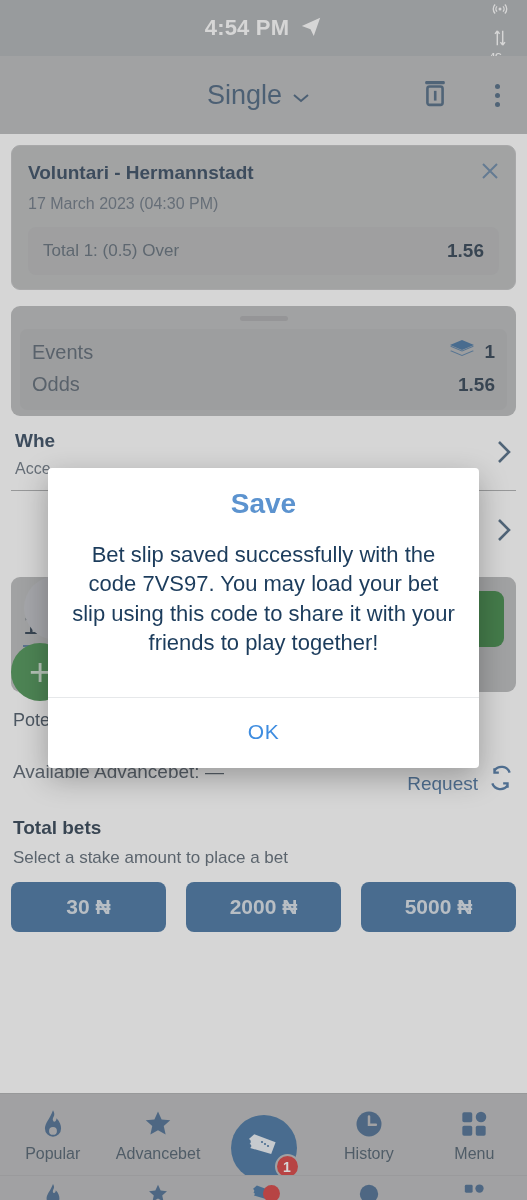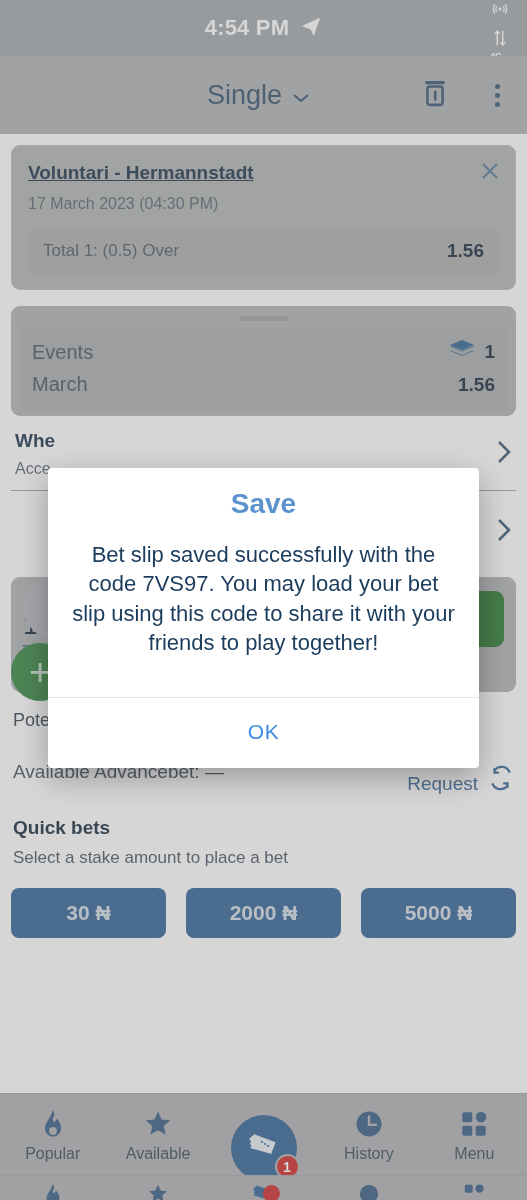--- a/index.html
+++ b/index.html
@@ -51,21 +51,21 @@
   .dots { display: flex; flex-direction: column; gap: 4px; align-items: center; }
   .dots span { width: 5px; height: 5px; border-radius: 50%; background: #3f5c78; display: block; }
 
   
   .content { padding: 0 11px; }
 
   .event-card {
     background: #b5b6b7; border: 1px solid #bdbebf; border-radius: 9px;
     margin-top: 11px; padding: 16px 16px 14px; position: relative;
   }
-  .event-title { font-size: 19px; font-weight: 700; color: #243a52; text-decoration: underline; }
+  .event-title { font-size: 19px; font-weight: 700; color: #243a52; }
   .event-date { font-size: 16px; color: #5f6b78; margin-top: 11px; }
   .close-x {
     position: absolute; top: 12px; right: 12px; width: 26px; height: 26px;
     display: flex; align-items: center; justify-content: center; color: #5c7d9e; font-size: 22px;
   }
   .market-row {
     margin-top: 14px; background: #b0b1b2; border-radius: 8px;
     padding: 13px 15px; display: flex; align-items: center; justify-content: space-between;
   }
   .market-name { font-size: 17px; color: #53606d; }
@@ -130,21 +130,21 @@
   .adv-row {
     display: flex; align-items: center; justify-content: space-between;
     margin: 18px 2px 0;
   }
   .adv-label { font-size: 19px; color: #4b5764; }
   .adv-right { display: flex; align-items: flex-end; gap: 10px; margin-top: 16px; }
   .adv-request { font-size: 19px; color: #3f6c9c; }
 
   .qb-title { font-size: 19px; font-weight: 700; color: #1e3043; margin: 22px 2px 0; }
   .qb-sub { font-size: 17px; color: #4f5c69; margin: 9px 2px 0; }
-  .qb-row { display: flex; gap: 20px; margin-top: 20px; }
+  .qb-row { display: flex; gap: 20px; margin-top: 14px; }
   .qb-btn {
     flex: 1; height: 50px; border-radius: 8px; background: #35689a;
     display: flex; align-items: center; justify-content: center;
     color: #d5dde5; font-size: 21px; font-weight: 700;
   }
 
   
   .botnav {
     position: absolute; left: 0; right: 0; bottom: 25px; height: 82px;
     background: #b3b4b6; border-top: 1px solid #a7a8aa;
@@ -302,21 +302,21 @@
               <svg width="26" height="22" viewBox="0 0 26 22" fill="#35689a">
                 <path d="M13 1L25 6l-12 5L1 6z"></path>
                   <path d="M13 11.5L23.6 7l1.4.6-12 5-12-5L2.4 7z" opacity=".85"></path>
                 <path d="M13 16L23.6 11.5l1.4.6-12 5-12-5 1.4-.6z" opacity=".85"></path>
               </svg>
             </span>
             <span class="sum-value">1</span>
           </span>
         </div>
         <div class="sum-row">
-          <span class="sum-label">March</span>
+          <span class="sum-label">Odds</span>
           <span class="sum-value">1.56</span>
         </div>
       </div>
     </div>
 
     <div class="list-row">
       <div class="list-main">
         <div class="list-title">Whe</div>
         <div class="list-sub">Acce</div>
       </div>
@@ -365,21 +365,21 @@
           <svg width="26" height="26" viewBox="0 0 24 24" fill="none" stroke="#3f6c9c" stroke-width="2.2">
             <path d="M20 7a8 8 0 00-14-2"></path>
               <path d="M4 17a8 8 0 0014 2"></path>
             <path d="M6 3v4h4"></path>
               <path d="M18 21v-4h-4"></path>
           </svg>
         </span>
       </span>
     </div>
 
-    <div class="qb-title">Quick bets</div>
+    <div class="qb-title">Total bets</div>
     <div class="qb-sub">Select a stake amount to place a bet</div>
     <div class="qb-row">
       <div class="qb-btn">30 ₦</div>
       <div class="qb-btn">2000 ₦</div>
       <div class="qb-btn">5000 ₦</div>
     </div>
   </div>
 
   <div class="badge-circle">B</div>
   <div class="fab-add">
@@ -395,21 +395,21 @@
         </svg>
       </span>
       <span class="nav-label">Popular</span>
     </div>
     <div class="nav-item">
       <span class="nav-ico">
         <svg width="30" height="30" viewBox="0 0 24 24" fill="#3d6189">
           <path d="M12 2l2.9 6.3 6.9.7-5.2 4.6 1.5 6.8L12 16.9 5.9 20.4l1.5-6.8L2.2 9l6.9-.7z"></path>
         </svg>
       </span>
-      <span class="nav-label">Available</span>
+      <span class="nav-label">Advancebet</span>
     </div>
     <div class="nav-item">
       <div class="betslip-fab">
         <span>
           <svg width="36" height="30" viewBox="0 0 36 30" fill="#e8eef4">
             <path d="M4 11c2-1 2-4 0-5l6-4 20 11-6 11-20-9c2-1 2-3 0-4z" transform="rotate(-8 18 15)"></path>
             <g fill="#35689a">
               <circle cx="16" cy="11" r="1.1"></circle>
                 <circle cx="19" cy="13" r="1.1"></circle>
                 <circle cx="22" cy="15" r="1.1"></circle>

